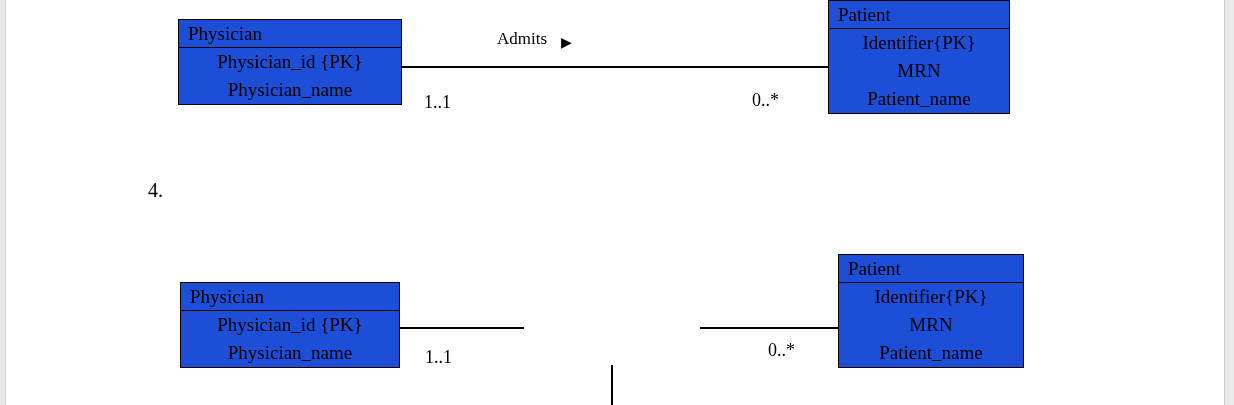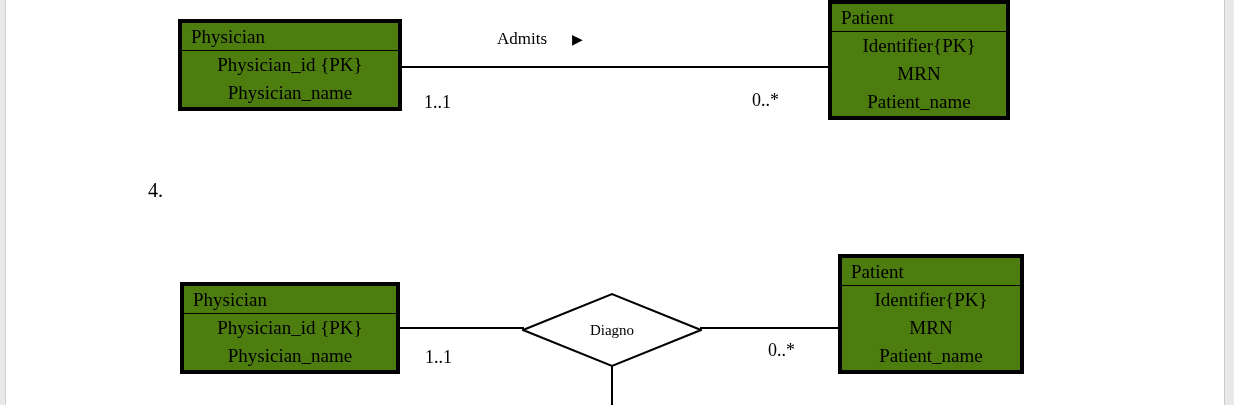--- a/index.html
+++ b/index.html
@@ -6,31 +6,31 @@
   body { background:#ffffff; font-family:"Liberation Serif","DejaVu Serif",serif; color:#000; }
   #page {
     position:relative; width:1234px; height:405px;
     background:#ffffff; overflow:hidden;
   }
   .edge-strip { position:absolute; top:0; height:405px; }
   #edge-left  { left:0; width:5px; background:#e9e9e9; border-right:1px solid #cfcfcf; }
   #edge-right { left:1224px; width:10px; background:#e9e9e9; border-left:1px solid #cccccc; }
 
   .entity {
-    position:absolute; background:#4d7c0f; border:4px solid #000000;
+    position:absolute; background:#1d4ed8; border:1px solid #000000;
     font-size:19px; box-sizing:border-box;
   }
   .etitle { height:27px; line-height:27px; padding:0 9px; border-bottom:1px solid #000; white-space:nowrap; }
   .erow   { height:28px; line-height:28px; padding:0 9px; white-space:nowrap;text-align:center; }
 
   .hline { position:absolute; height:0; border-top:2px solid #000; }
   .vline { position:absolute; width:0; border-left:2px solid #000; }
 
   .rel-label {
-    position:absolute; display:flex; align-items:center; gap:25px;
+    position:absolute; display:flex; align-items:flex-end; gap:14px;
     font-size:17px; white-space:nowrap;
   }
   .arrow-glyph { font-family:"DejaVu Sans",sans-serif; font-size:14px; line-height:1; }
 
   .cardinality { position:absolute; font-size:18px; white-space:nowrap; }
   .item-number { position:absolute; font-size:20px; white-space:nowrap; }
 
   .diamond-wrap { position:absolute; }
   .diamond-label {
     position:absolute; left:0; top:0; width:100%; height:100%;
@@ -81,23 +81,17 @@
     <div class="etitle">Patient</div>
     <div class="erow">Identifier{PK}</div>
     <div class="erow">MRN</div>
     <div class="erow">Patient_name</div>
   </div>
 
   <div class="hline" style="left:400px; top:327px; width:124px;"></div>
   <div class="hline" style="left:700px; top:327px; width:138px;"></div>
   <div class="vline" style="left:611px; top:365px; height:40px;"></div>
 
-  <div class="diamond-wrap" style="left:522px; top:292px; width:180px; height:76px;">
-    <svg width="180" height="76" viewBox="0 0 180 76">
-      <polygon points="1,38 90,2 179,38 90,74" fill="#ffffff" stroke="#000000" stroke-width="2"></polygon>
-    </svg>
-    <div class="diamond-label">Diagno</div>
-  </div>
 
   <div class="cardinality" style="left:425px; top:347px;">1..1</div>
   <div class="cardinality" style="left:768px; top:340px;">0..*</div>
 
 </div>
 
 </body></html>

